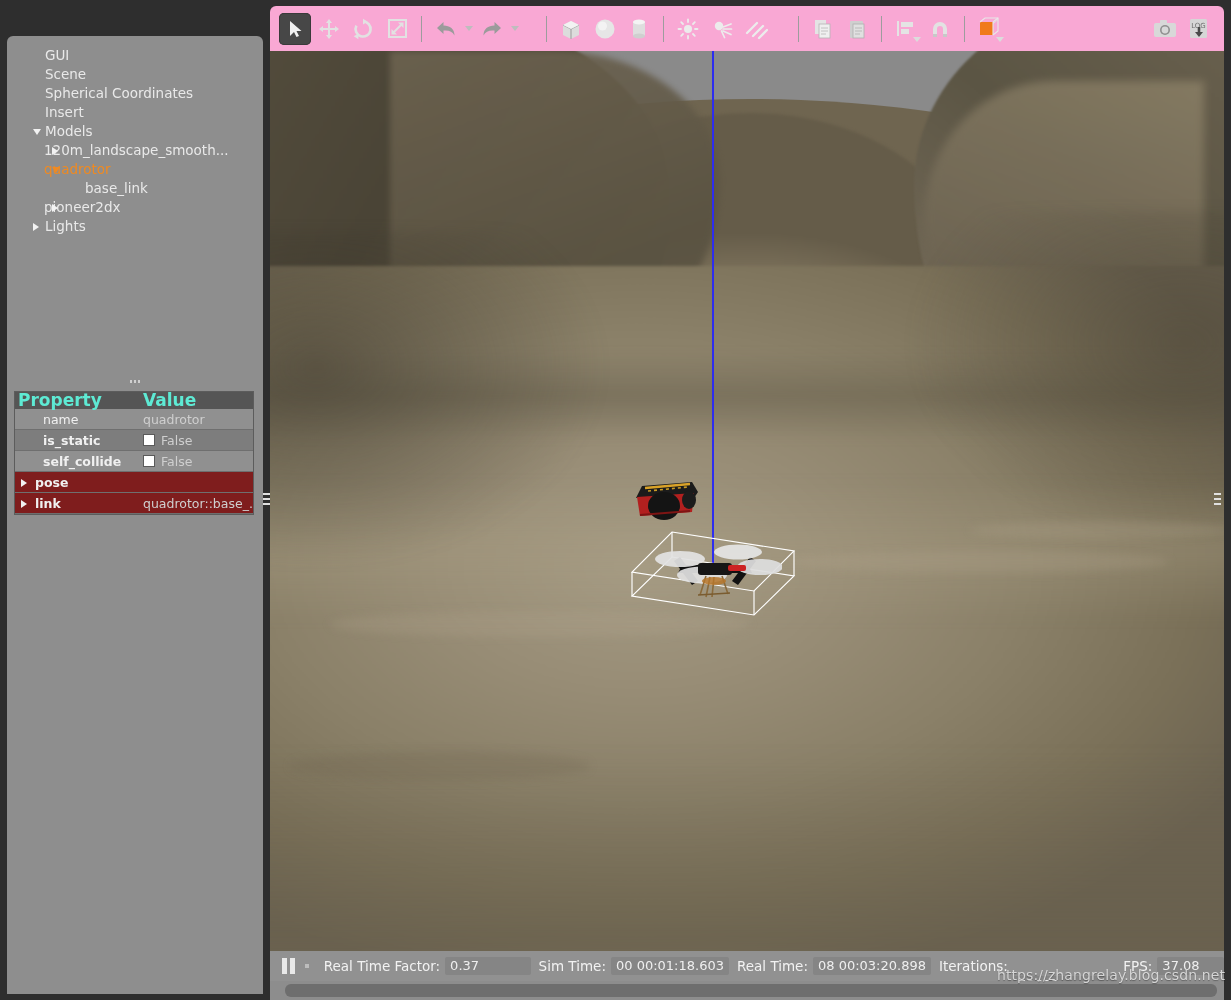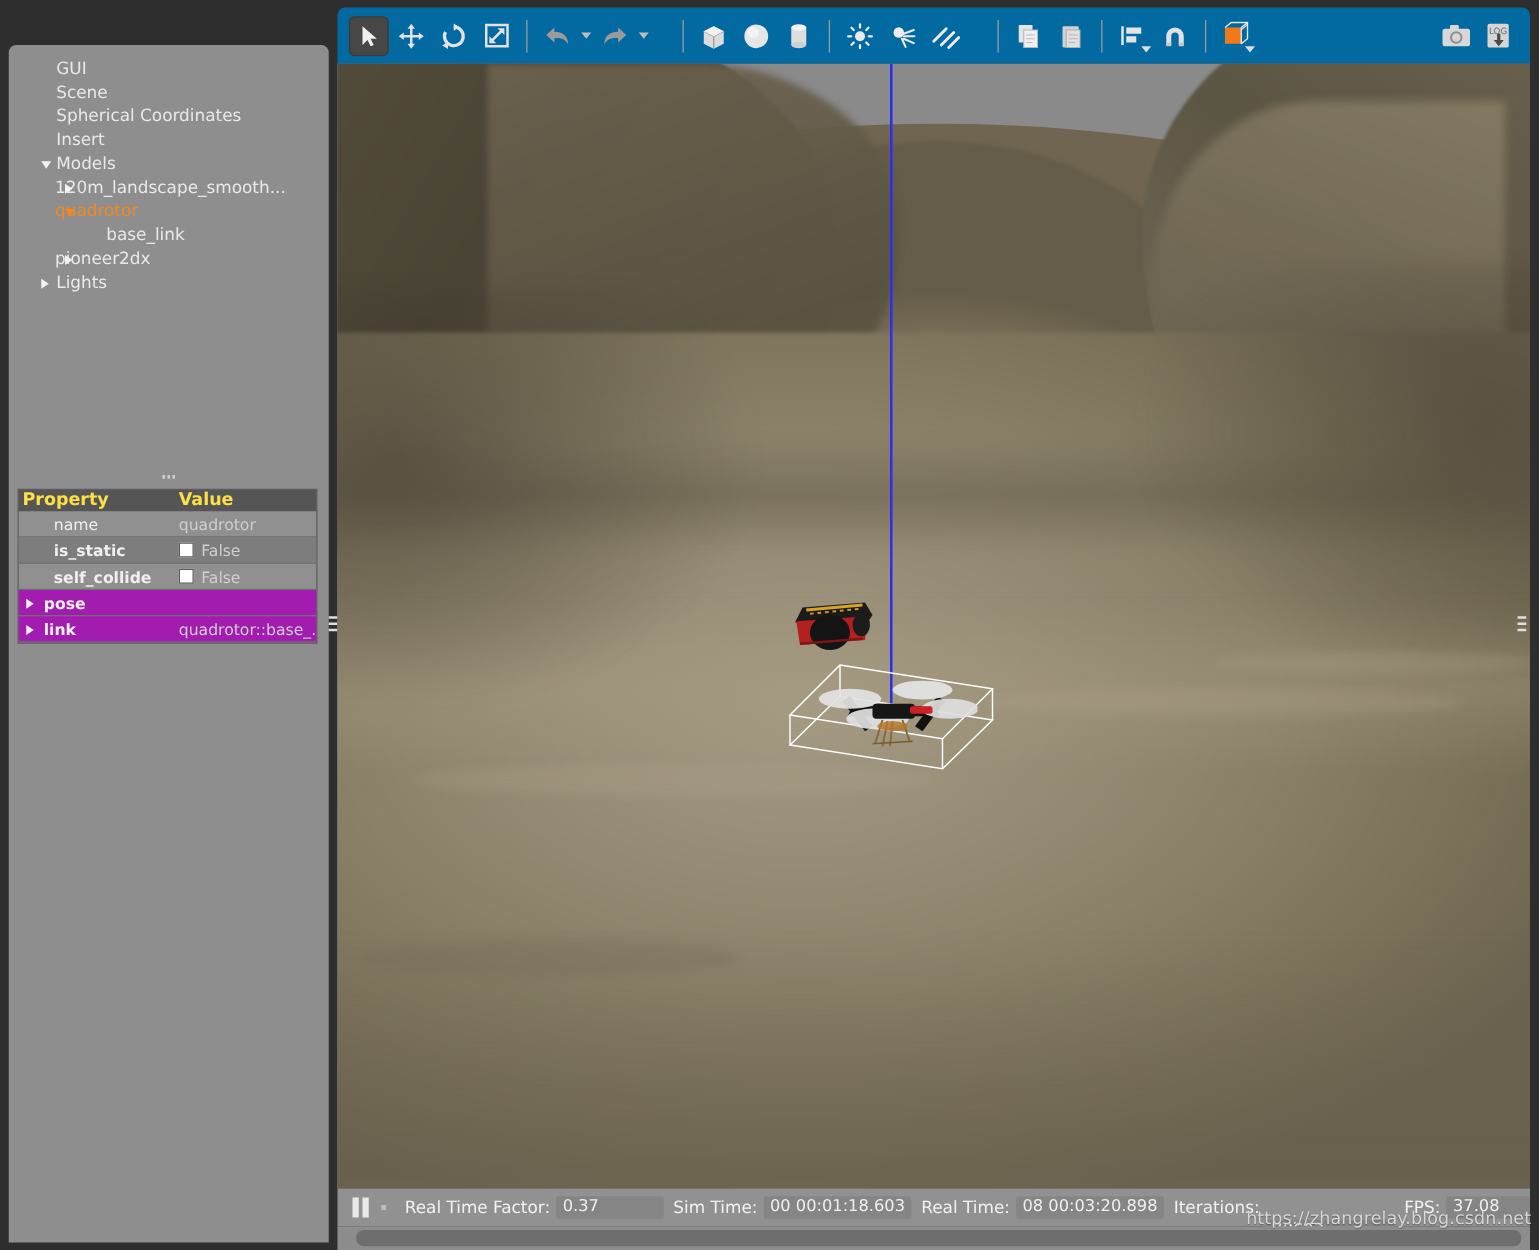--- a/index.html
+++ b/index.html
@@ -66,56 +66,56 @@
   .prop-splitter .hdots { display: flex; gap: 2px; }
   .prop-splitter .hdots i { width: 2px; height: 3px; background: #d0d0d0; }
 
   
   .prop-table {
     position: absolute; left: 7px; top: 355px; width: 240px;
     border: 1px solid #5c5c5c; background: #909090;
   }
   .prop-head { display: flex; height: 17px; background: #555555; }
   .prop-head .c1, .prop-head .c2 {
-    font-size: 14px; font-weight: bold; color: #fde047; line-height: 17px;
+    font-size: 17px; font-weight: bold; color: #5eead4; line-height: 17px;
   }
   .prop-head .c1 { width: 122px; padding-left: 3px; }
   .prop-head .c2 { flex: 1; padding-left: 6px; }
   .prop-row { display: flex; height: 21px; border-bottom: 1px solid #6f6f6f; }
   .prop-row .pc {
     width: 122px; font-size: 12.5px; color: #f0f0f0; line-height: 21px;
     padding-left: 28px; white-space: nowrap;
   }
   .prop-row .pc.bold { font-weight: bold; }
   .prop-row .vc {
     flex: 1; font-size: 12.5px; color: #cfcfcf; line-height: 21px;
     padding-left: 6px; display: flex; align-items: center; gap: 6px;
     white-space: nowrap; overflow: hidden;
   }
   .prop-row.alt { background: #7d7d7d; }
-  .prop-row.grp { background: #a21caf; }
+  .prop-row.grp { background: #7f1d1d; }
   .prop-row.grp .pc { padding-left: 20px; position: relative; }
   .prop-row .rowtwisty {
     position: absolute; left: 6px; top: 7px; width: 0; height: 0;
     border-left: 6px solid #f2f2f2; border-top: 4px solid transparent;
     border-bottom: 4px solid transparent;
   }
   .cbox {
     width: 12px; height: 12px; background: #ffffff; border: 1px solid #5a5a5a;
     display: inline-block; flex: none;
   }
   .val-right { text-align: right; width: 100%; padding-right: 3px; }
 
   
   .right-panel {
     position: absolute; left: 270px; top: 6px; width: 954px; height: 988px;
   }
   .toolbar {
     position: absolute; left: 0; top: 0; width: 954px; height: 45px;
-    background: #0369a1; border-radius: 6px 6px 0 0;
+    background: #f9a8d4; border-radius: 6px 6px 0 0;
     display: flex; align-items: center; padding: 0 8px;
   }
   .tbtn {
     width: 32px; height: 32px; margin: 0 1px;
     display: flex; align-items: center; justify-content: center;
     border-radius: 5px; position: relative;
   }
   .tbtn.active { background: #474747; box-shadow: inset 0 0 0 1px #3a3a3a; }
   .tbtn svg { display: block; }
   .tsep { width: 1px; height: 26px; background: #9d9d9d; margin: 0 7px; }

